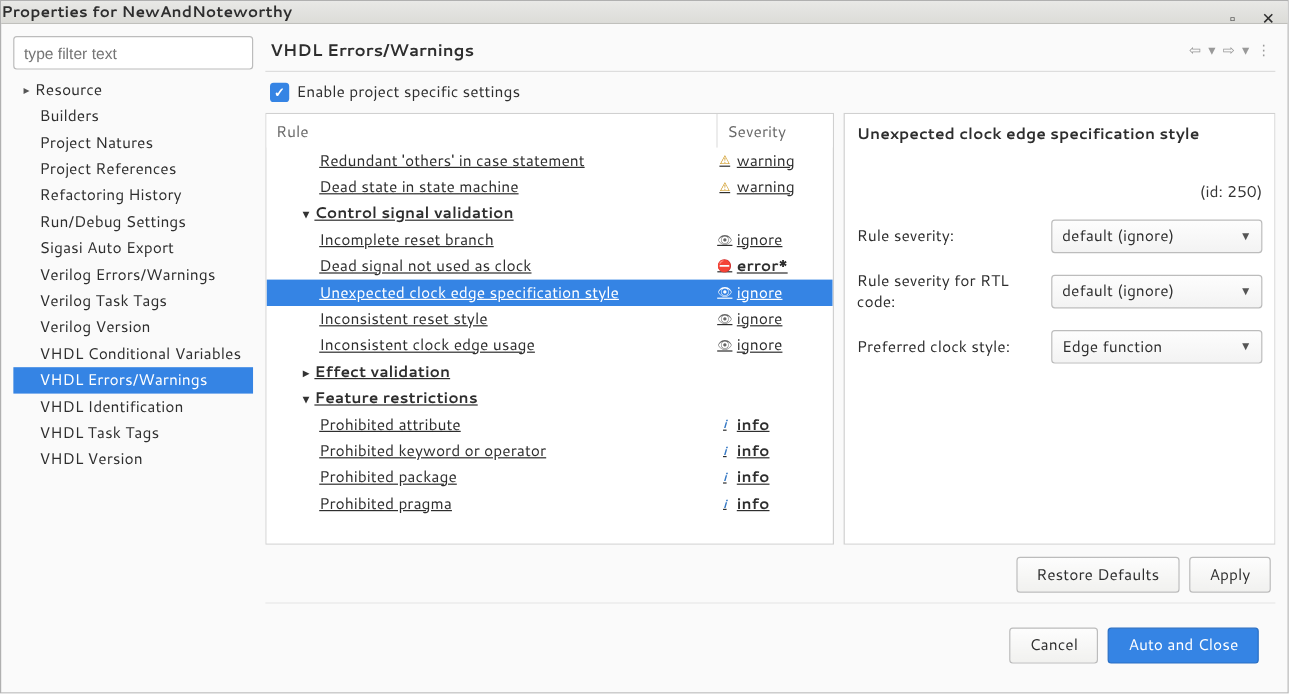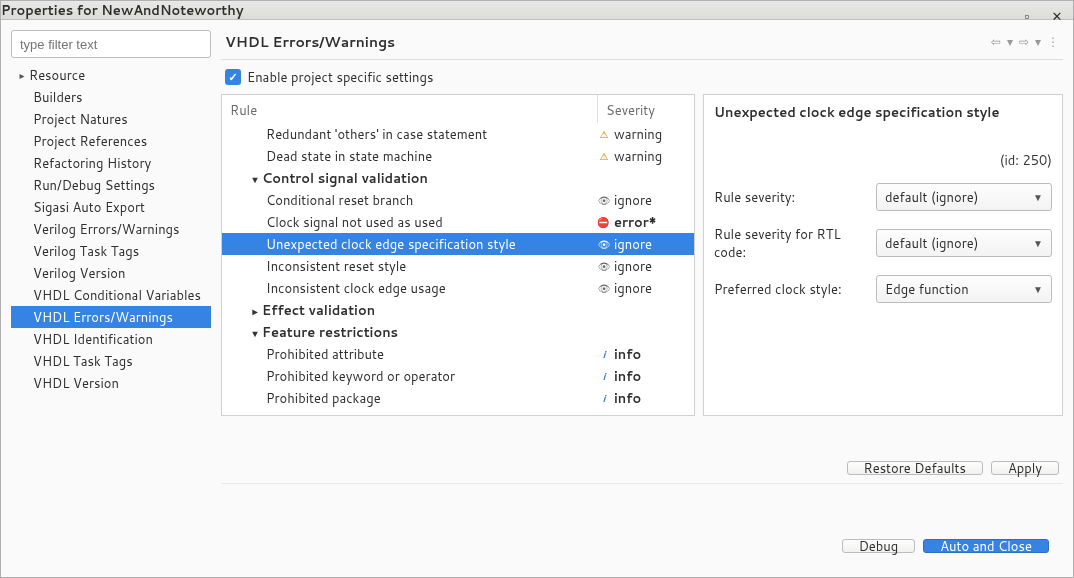--- a/index.html
+++ b/index.html
@@ -170,20 +170,21 @@
 .col-rule { flex: 1; border-right: 1px solid #e0e0e0; }
 .col-sev { width: 96px; }
 .rules-body {
   flex: 1;
   overflow-y: auto;
 }
 .rule-row {
   display: flex;
   height: 22px;
   align-items: center;
+  text-decoration: underline;
 }
 .rule-row.sel {
   background: #3584e4;
   color: #fff;
 }
 .rule-name {
   flex: 1;
   display: flex;
   align-items: center;
   white-space: nowrap;
@@ -276,30 +277,29 @@
 }
 .dialog-buttons {
   display: flex;
   justify-content: flex-end;
   gap: 8px;
   padding: 20px 14px 14px 14px;
   border-top: 1px solid #e8e8e8;
   margin-top: 4px;
 }
 .btn {
-  height: 14px;
+  height: 30px;
   padding: 0 16px;
   border: 1px solid #bcbcbc;
   border-radius: 3px;
   background: linear-gradient(#fdfdfd, #f1f1ef);
   font-size: 13px;
   cursor: pointer;
   display: flex;
   align-items: center;
-  margin-top: 35px;
 }
 .btn.primary {
   background: #3584e4;
   border-color: #2a6fc4;
   color: #fff;
 }
 </style>
 </head>
 <body>
 
@@ -412,30 +412,30 @@
                 </div>
               </div>
               <div class="rule-row">
                 <div class="rule-name bold">
                   <span class="indent-1"><span class="arrow">▾</span><span>Control signal validation</span></span>
                 </div>
                 <div class="rule-sev"></div>
               </div>
               <div class="rule-row">
                 <div class="rule-name">
-                  <span class="indent-2"><span>Conditional reset branch</span></span>
+                  <span class="indent-2"><span>Incomplete reset branch</span></span>
                 </div>
                 <div class="rule-sev">
                   <span class="sev-icon sev-ignore">👁</span>
                   <span>ignore</span>
                 </div>
               </div>
               <div class="rule-row">
                 <div class="rule-name">
-                  <span class="indent-2"><span>Clock signal not used as used</span></span>
+                  <span class="indent-2"><span>Dead signal not used as clock</span></span>
                 </div>
                 <div class="rule-sev">
                   <span class="sev-icon">⛔</span>
                   <span class="sev-error-txt">error*</span>
                 </div>
               </div>
               <div class="rule-row sel">
                 <div class="rule-name">
                   <span class="indent-2"><span>Unexpected clock edge specification style</span></span>
                 </div>
@@ -544,19 +544,19 @@
         </div>
 
       </div>
 
       <div class="actions-row">
         <div class="btn">Restore Defaults</div>
         <div class="btn">Apply</div>
       </div>
 
       <div class="dialog-buttons">
-        <div class="btn">Debug</div>
+        <div class="btn">Cancel</div>
         <div class="btn primary">Auto and Close</div>
       </div>
 
     </div>
   </div>
 </div>
 
 </body></html>

